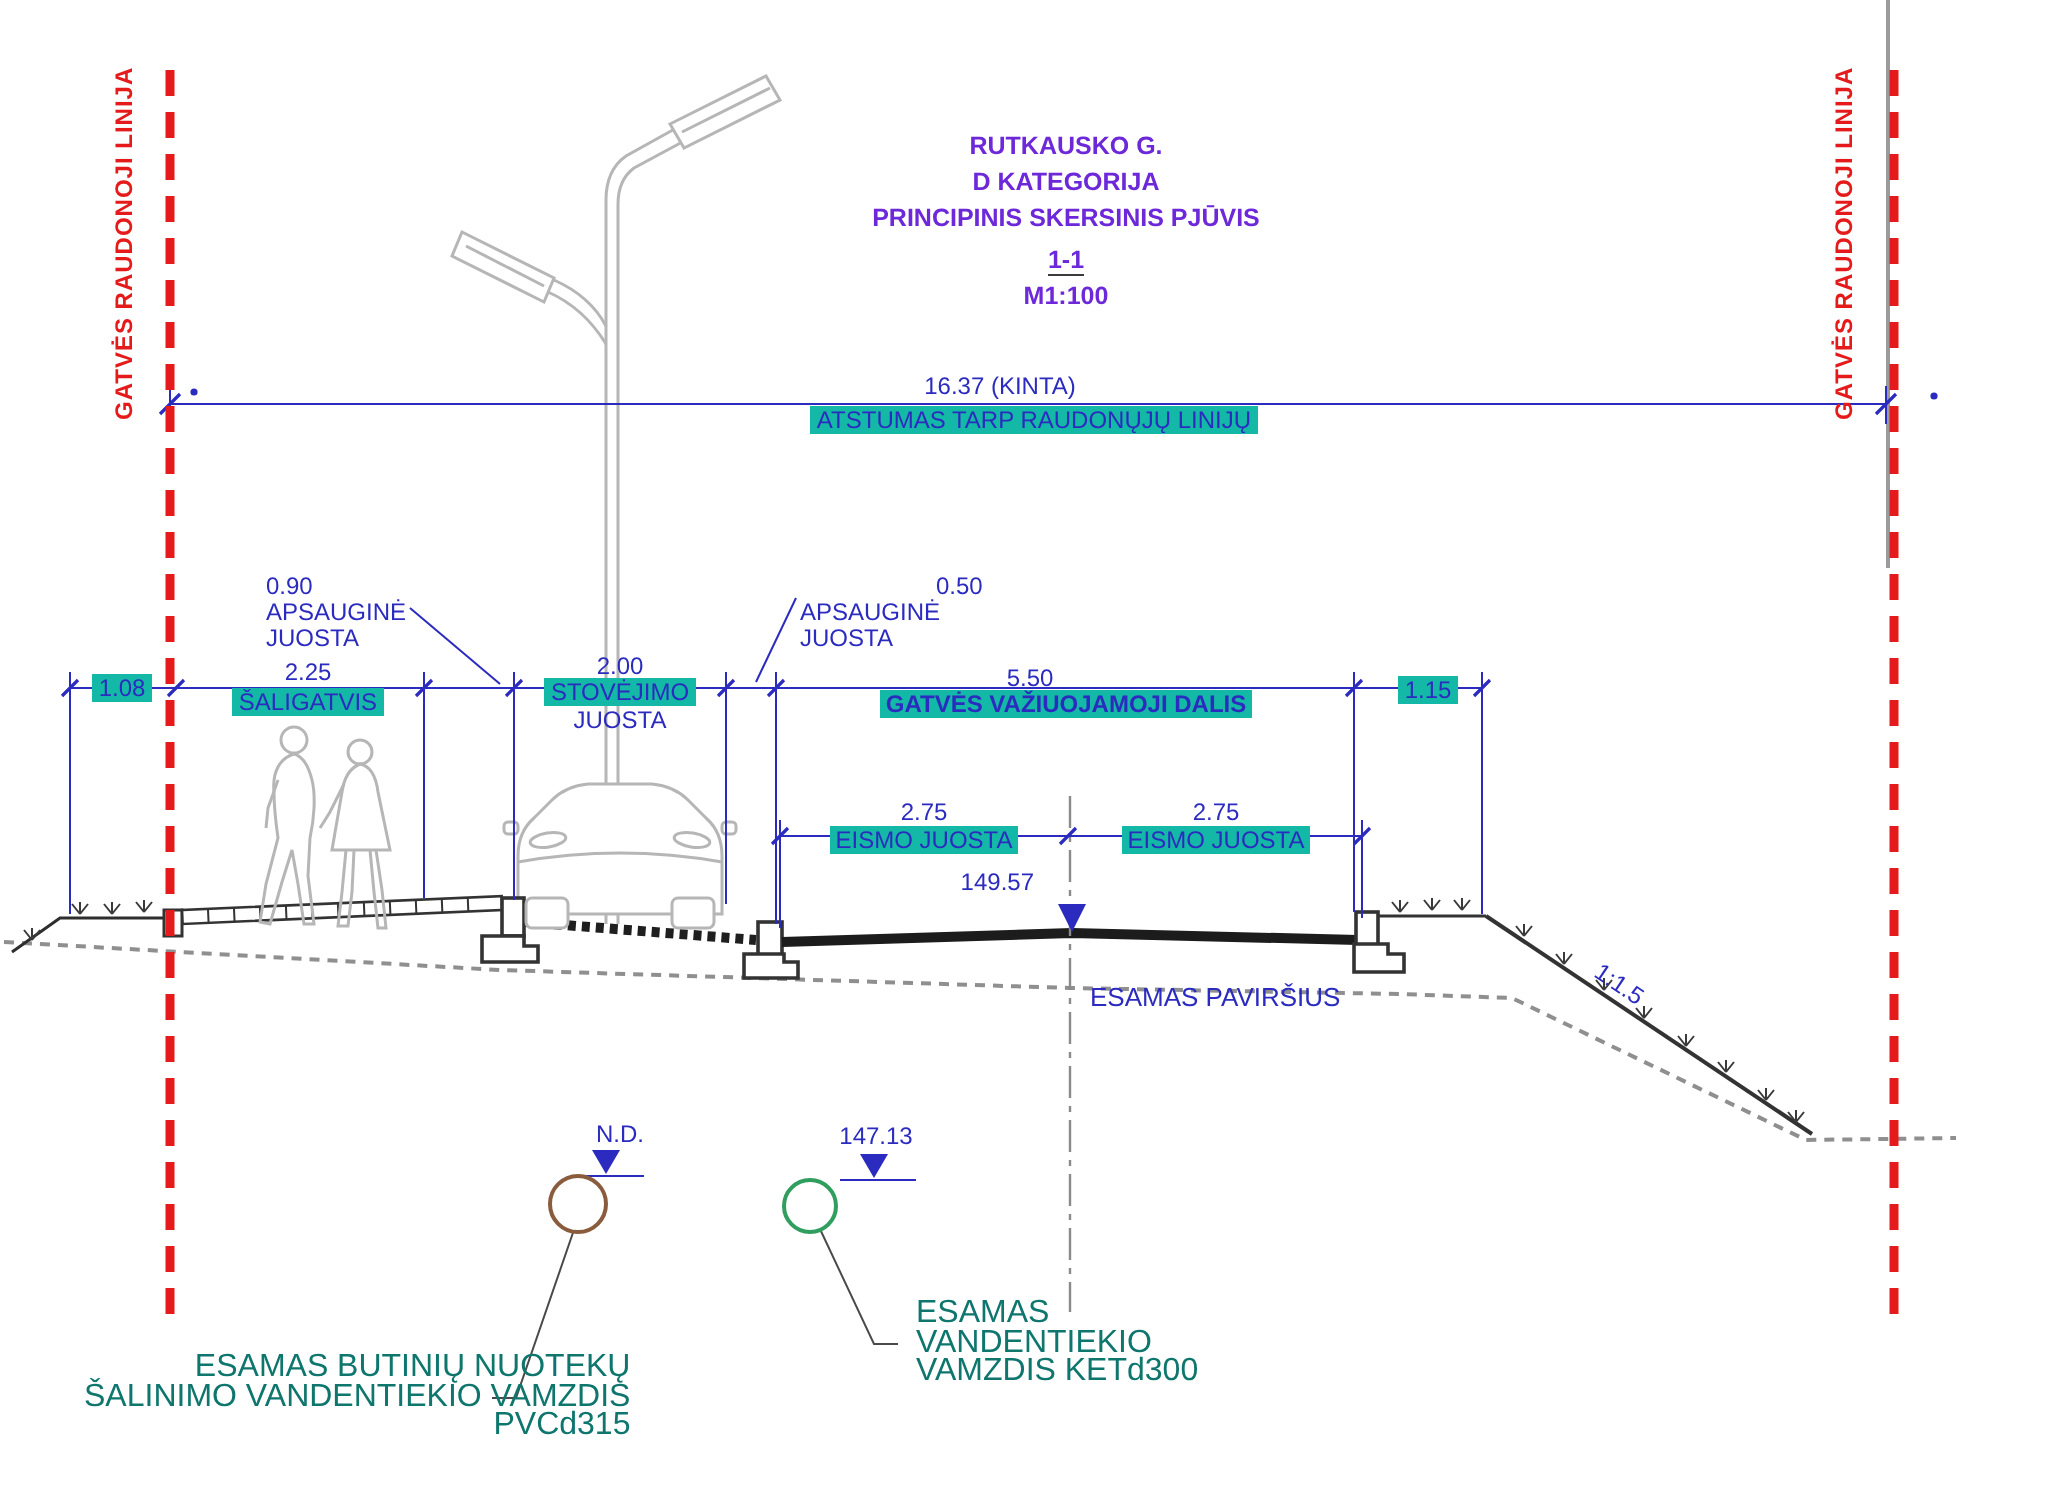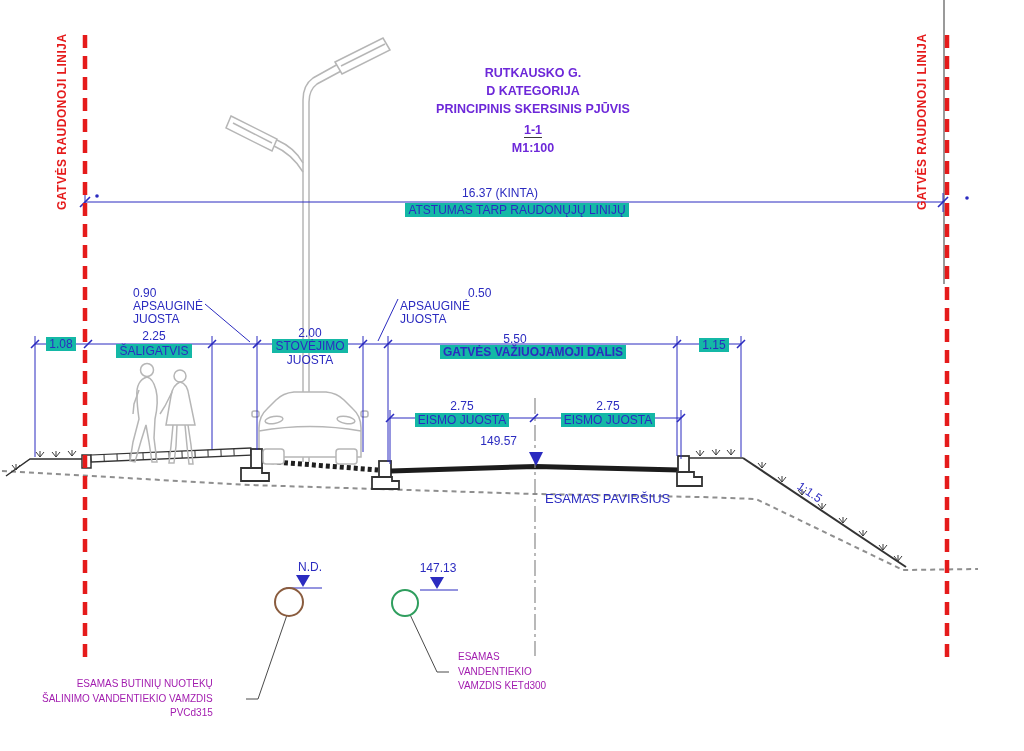--- a/index.html
+++ b/index.html
@@ -6,21 +6,21 @@
   #canvas{position:relative;width:1024px;height:751px;background:#fff;overflow:hidden;
           font-family:"Liberation Sans", sans-serif;}
   svg{position:absolute;left:0;top:0;}
   .lbl{position:absolute;font-size:12px;line-height:13px;white-space:nowrap;}
   .blue{color:#2b2bc0;}
   .red{color:#e51b1b;font-weight:bold;}
   .ctr{text-align:center;}
   .bg span{background:#14b8a6;padding:0 3px;}
   .title-line{font-weight:bold;font-size:12.5px;line-height:18px;color:#6d28d9;}
   .vert{writing-mode:vertical-rl;transform:rotate(180deg);letter-spacing:0.5px;font-size:12px;}
-  .note{font-size:10px;line-height:14.5px;color:#a21caf;}
+  .note{font-size:16px;line-height:14.5px;color:#0f766e;}
   .u{border-bottom:1.5px solid #3c3c3c;padding-bottom:0;}
 </style>
 </head>
 <body>
 
 <div id="canvas">
 
   <svg width="1024" height="751" viewBox="0 0 1024 751">
     <defs>
       <g id="grass" stroke="#3a3a3a" stroke-width="1" fill="none">

